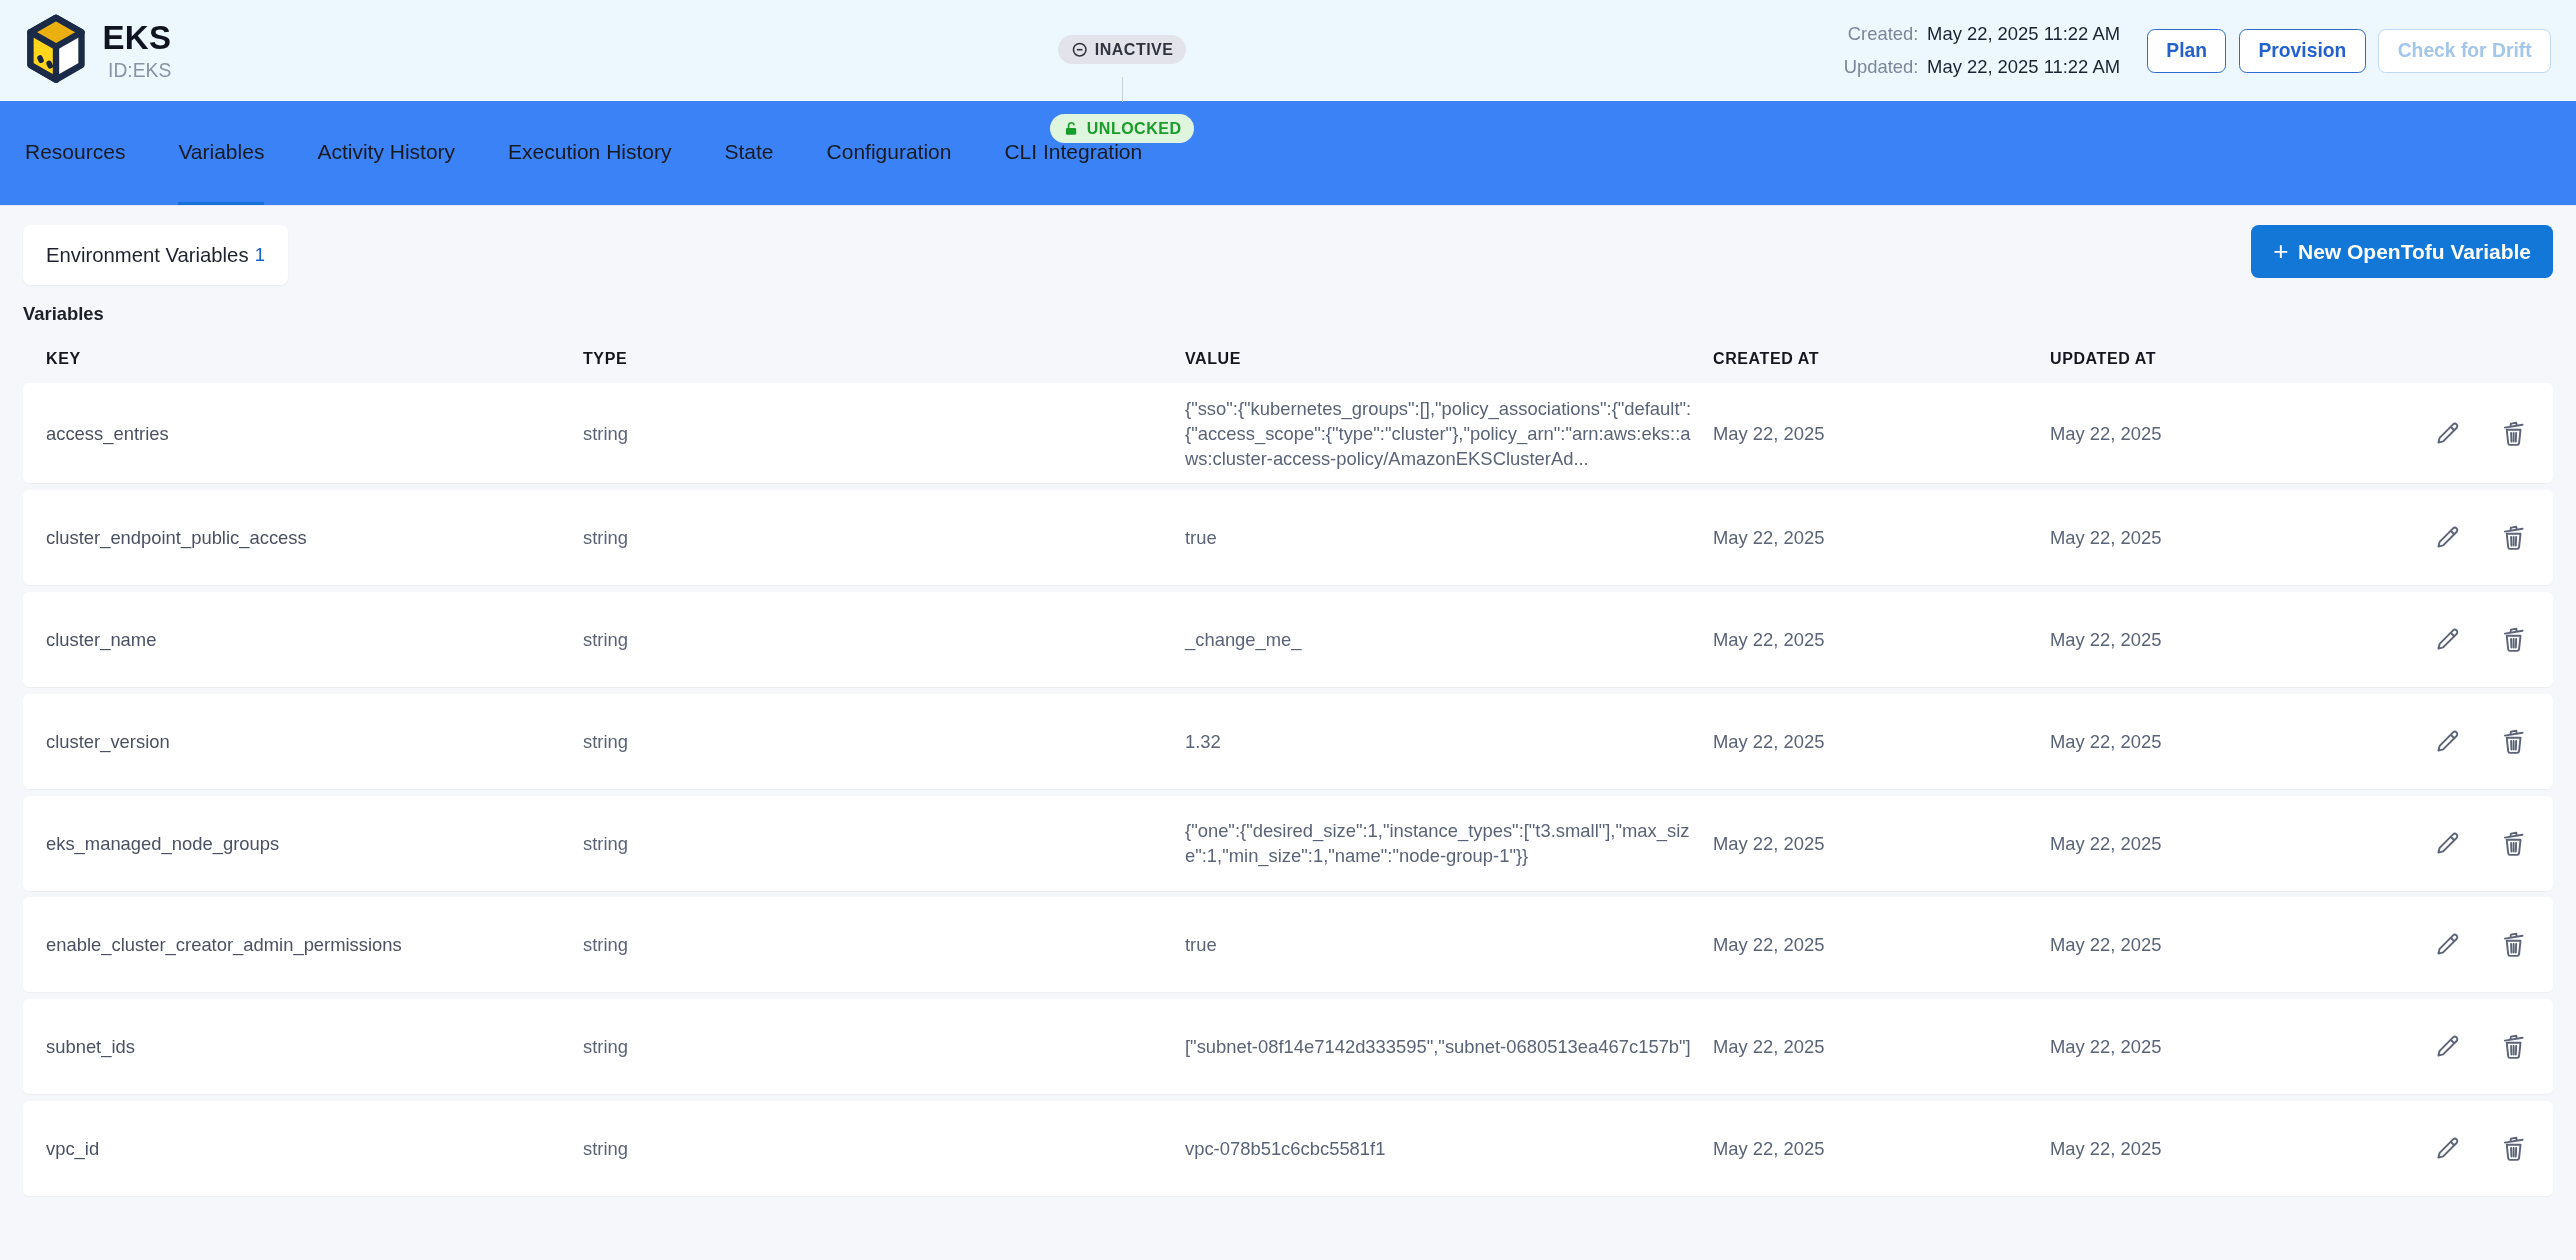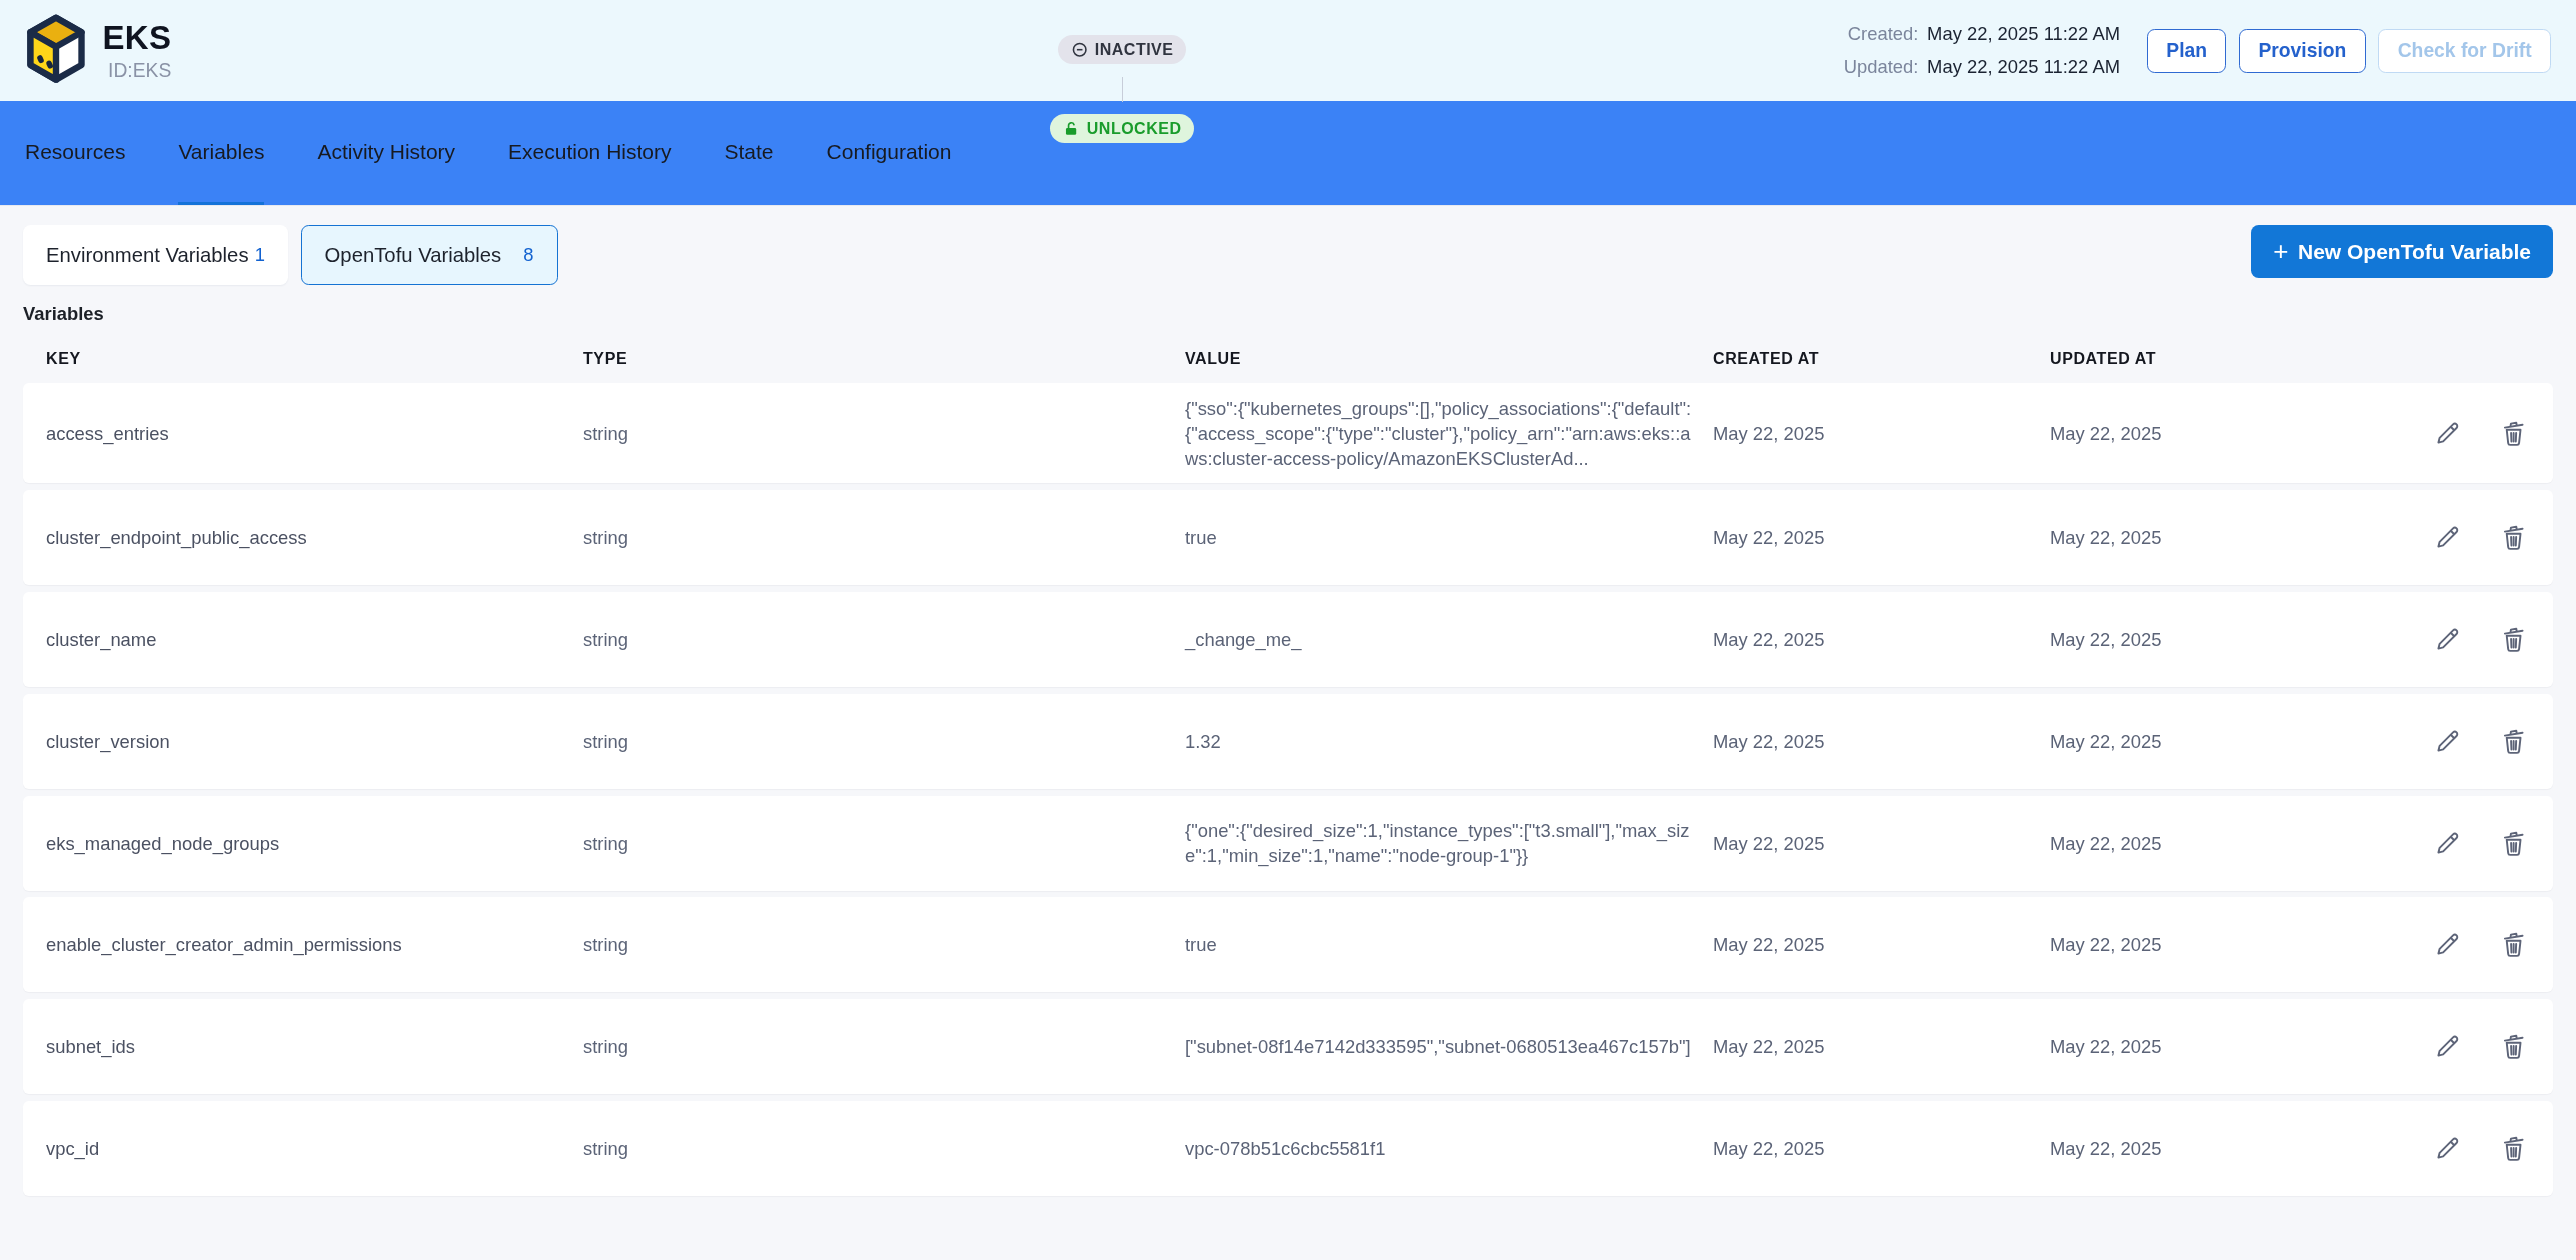--- a/index.html
+++ b/index.html
@@ -171,33 +171,30 @@
   </div>
 </div>
 
 <div class="nav-tabs">
   <div class="nav-tab">Resources</div>
   <div class="nav-tab active">Variables</div>
   <div class="nav-tab">Activity History</div>
   <div class="nav-tab">Execution History</div>
   <div class="nav-tab">State</div>
   <div class="nav-tab">Configuration</div>
+  <div class="nav-tab">CLI Integration</div>
 </div>
 
 <div class="content">
 
   <div class="vartabs-row">
     <div class="vartabs">
       <div class="vartab vartab-env">
         <span class="vartab-label">Environment Variables</span>
         <span class="vartab-count">1</span>
-      </div>
-      <div class="vartab vartab-tofu">
-        <span class="vartab-label">OpenTofu Variables</span>
-        <span class="vartab-count">8</span>
       </div>
     </div>
     <button class="btn-primary">
       <span class="plus">+</span>
       <span>New OpenTofu Variable</span>
     </button>
   </div>
 
   <div class="section-title">Variables</div>
 

